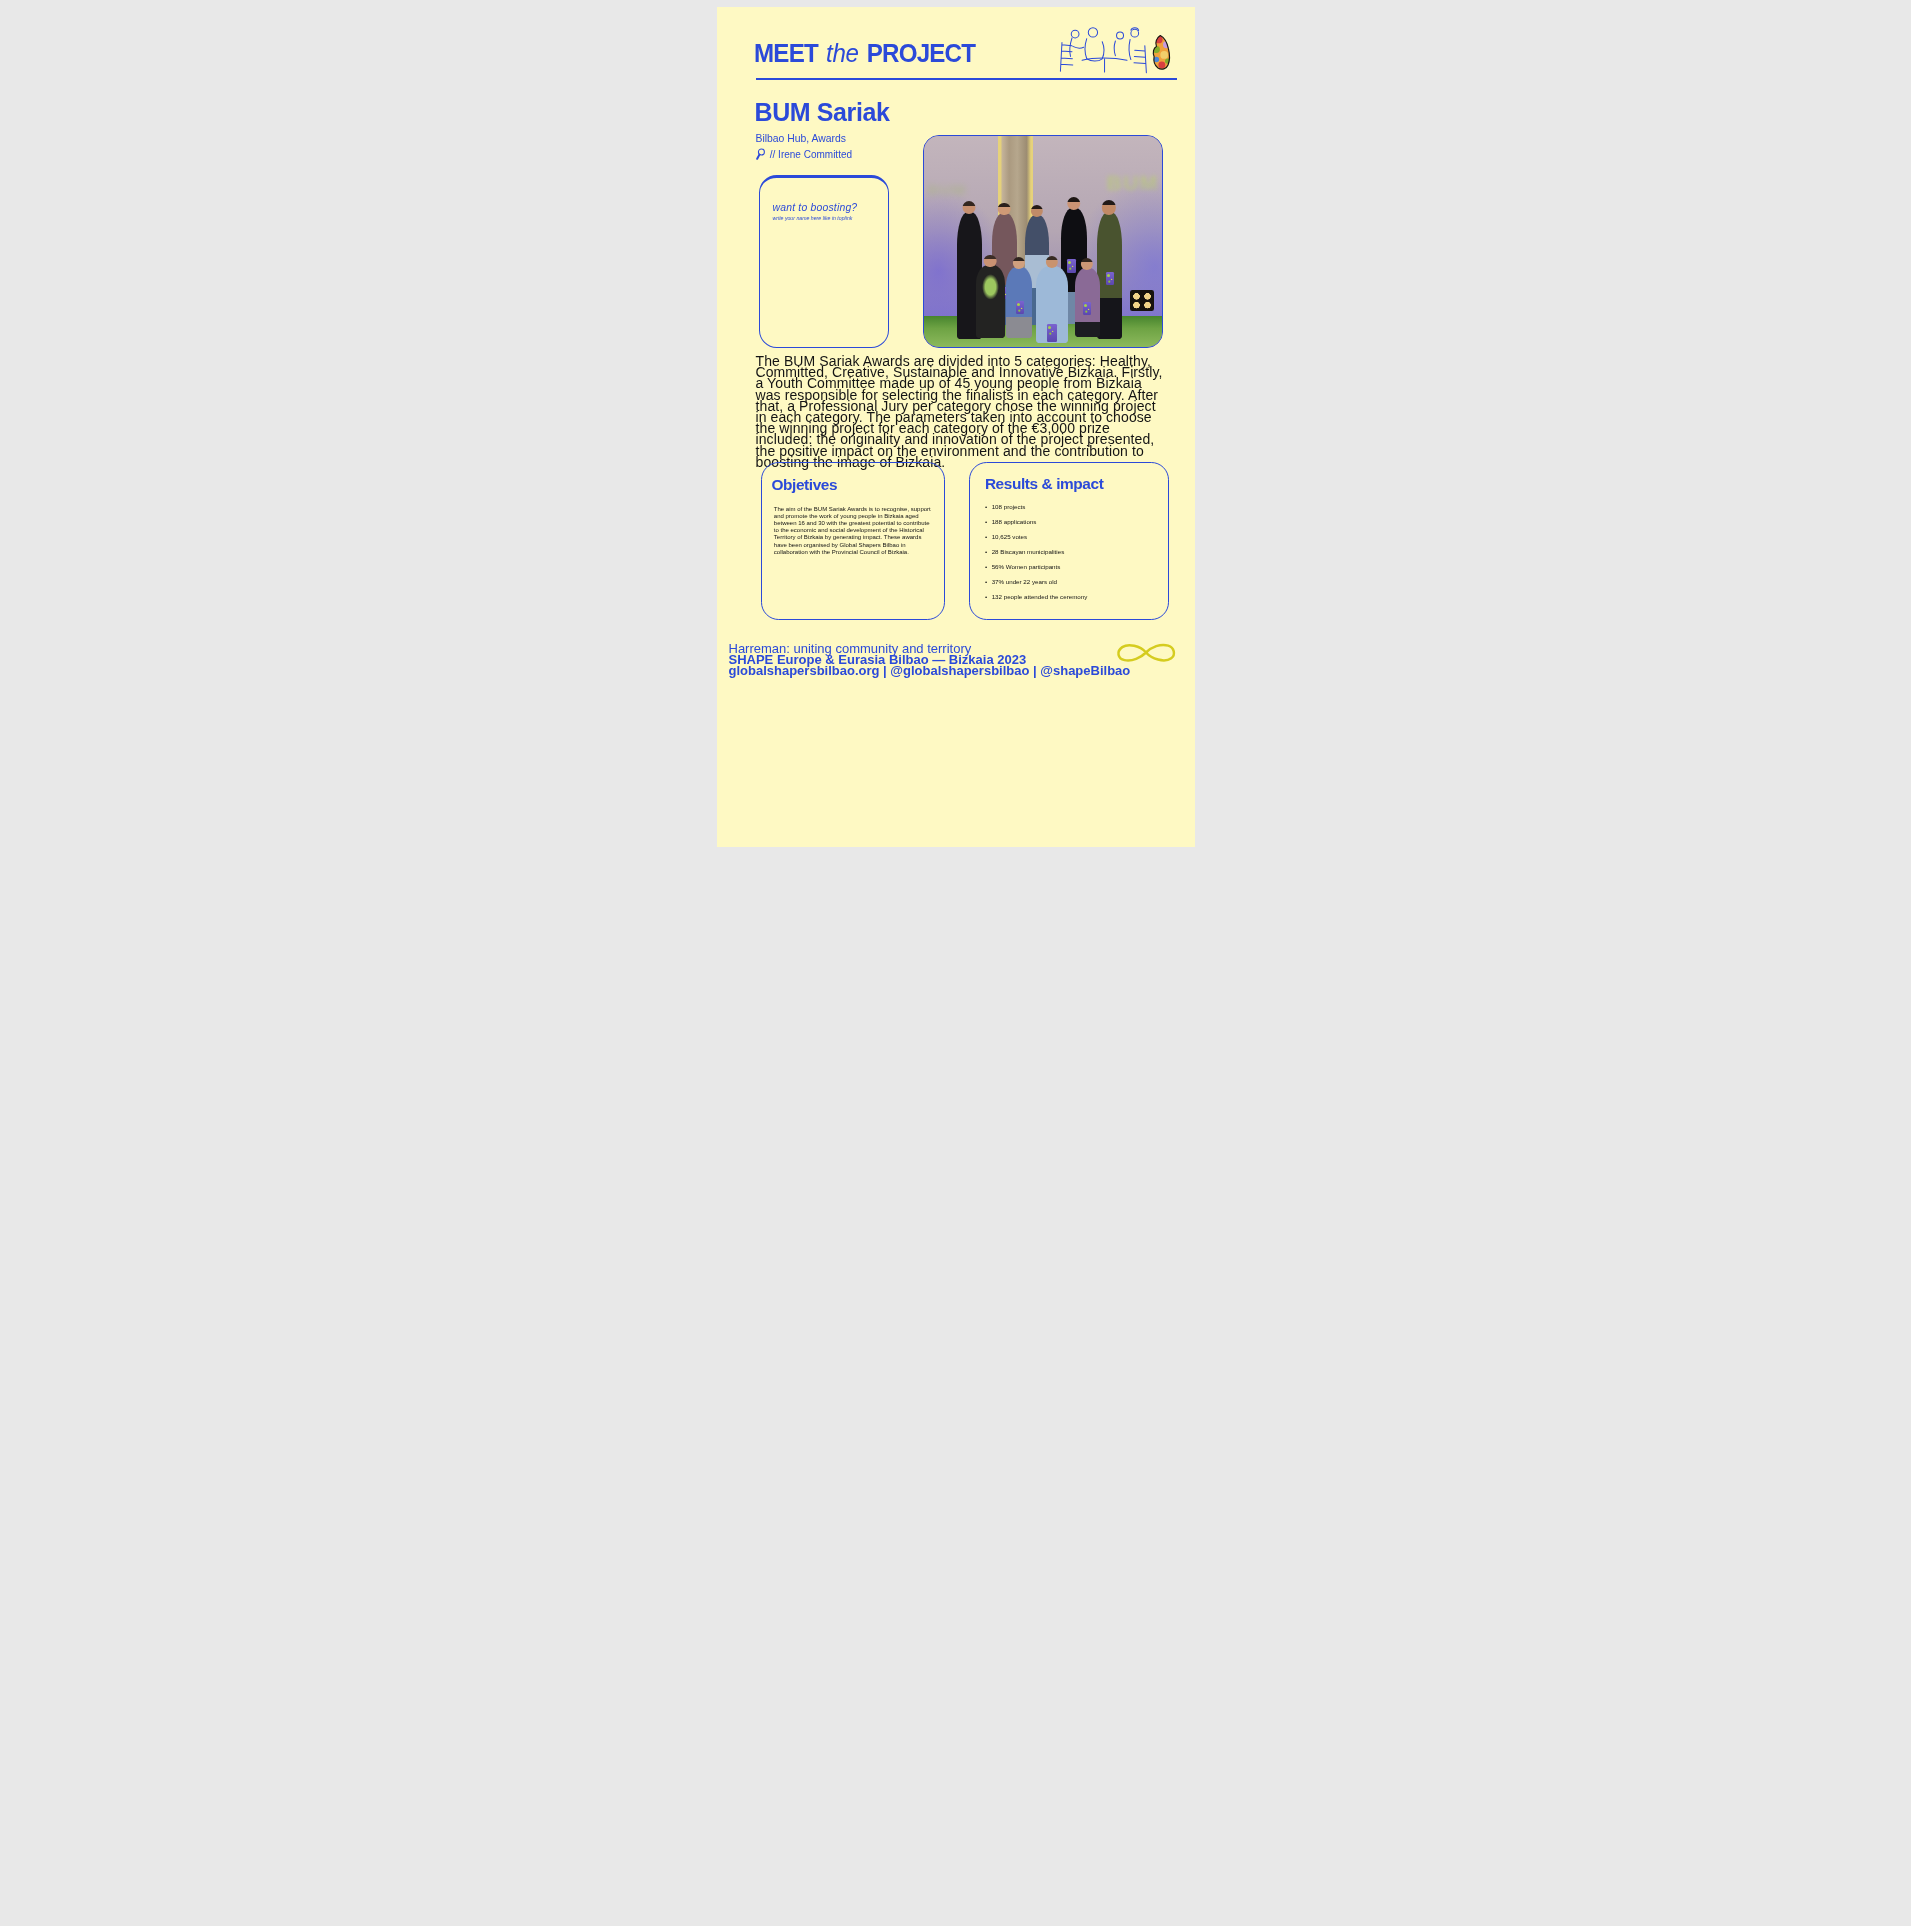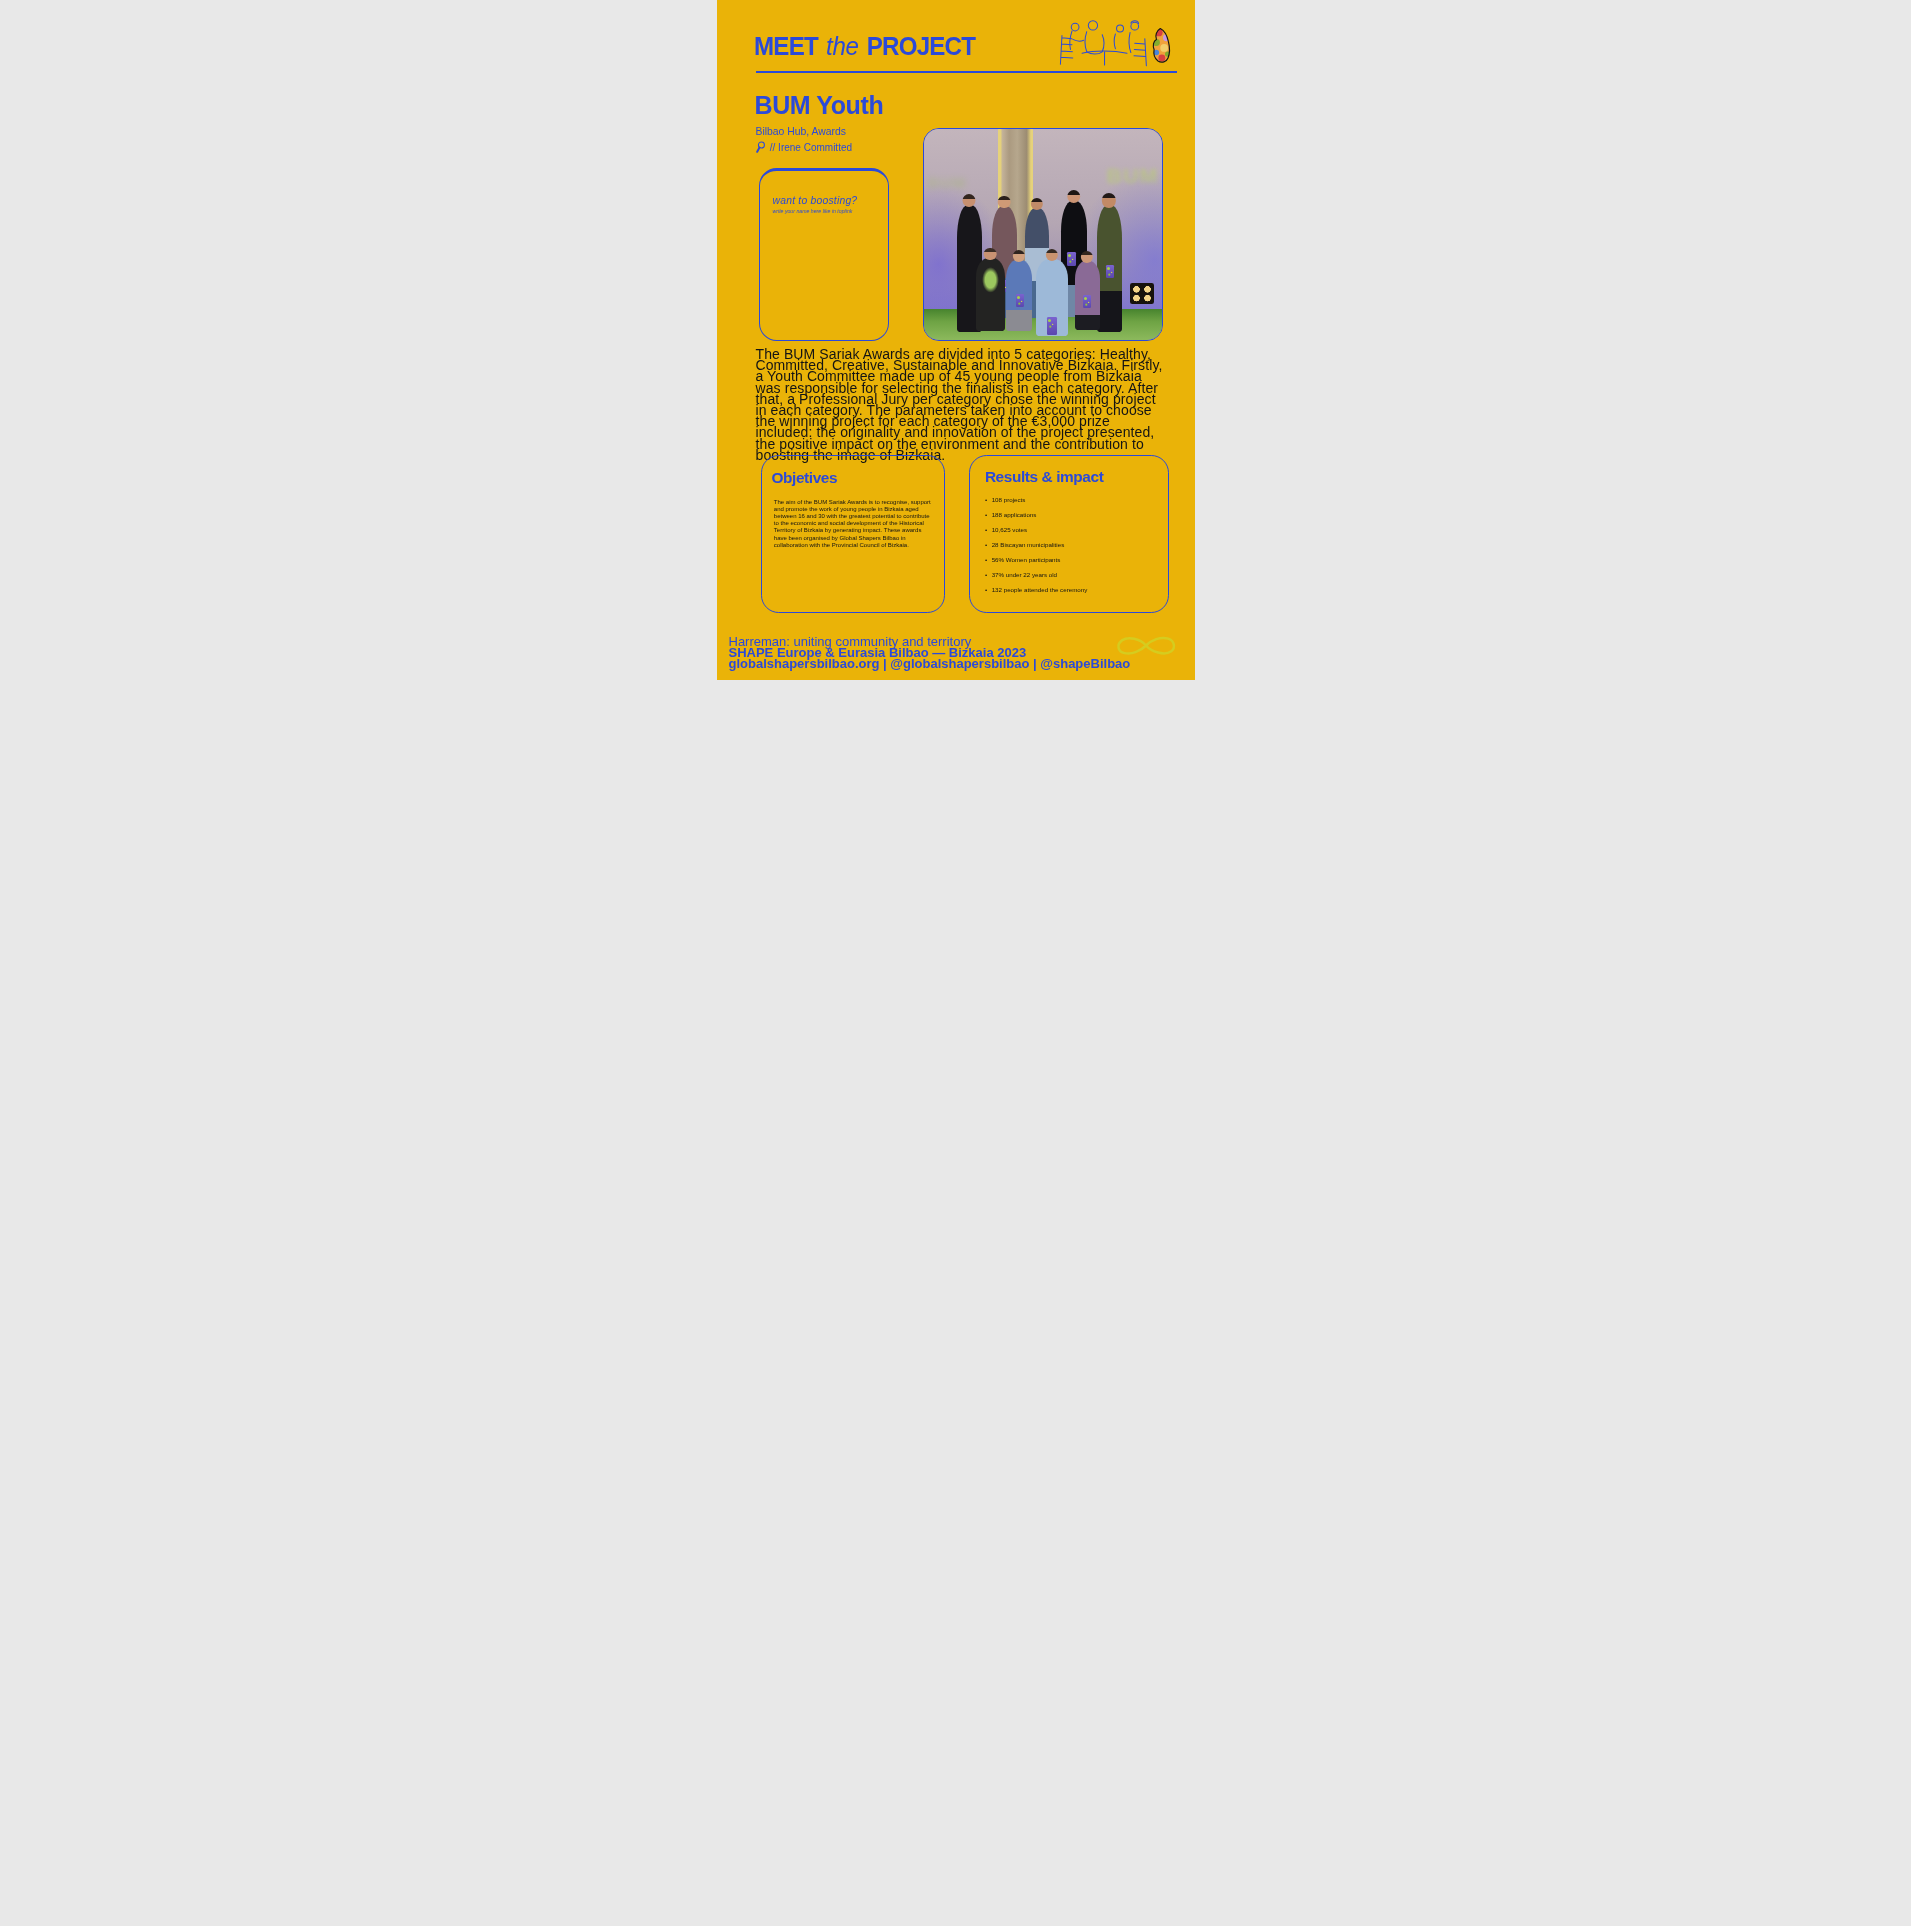--- a/index.html
+++ b/index.html
@@ -1,16 +1,16 @@
 <!DOCTYPE html>
 <html style="font-size:6.2px"><head>
 <meta charset="utf-8">
 <style>
   html,body{margin:0;padding:0;background:#e8e8e8;}
-  .page{position:relative;width:478px;height:680px;margin:0 auto;background:#eab308;
+  .page{position:relative;width:478px;height:840px;margin:7px auto;background:#fef9c3;
         font-family:"Liberation Sans", sans-serif;overflow:hidden;}
   .abs{position:absolute;}
 
   
   .h1{left:37px;top:32px;font-size:25.4px;font-weight:700;color:#2b4ad9;
       letter-spacing:-0.8px;white-space:nowrap;transform:scaleX(.95);transform-origin:left top;}
   .h1 em{font-style:italic;font-weight:400;letter-spacing:-0.4px;padding:0 2.3px;}
   .rule{left:39px;top:71px;width:421px;height:1.9px;background:#2b4ad9;}
   .illu{left:338px;top:14.6px;width:120px;height:55px;}
 
@@ -103,21 +103,21 @@
         <circle cx="262" cy="96" r="7" fill="#4b86d8"></circle>
         <circle cx="276" cy="110" r="9" fill="#d84040"></circle>
         <circle cx="291" cy="100" r="7" fill="#83ad2e"></circle>
       </g>
       <path d="M272,34 C262,40 258,52 262,62 C254,66 252,78 256,88 C254,100 258,112 266,118 C276,124 288,120 292,110 C298,96 296,80 293,68 C290,54 284,40 272,34 Z" fill="none" stroke="#151515" stroke-width="3" stroke-linejoin="round"></path>
     </g>
   </svg>
 
   <div class="abs rule"></div>
 
-  <div class="abs h2">BUM Youth</div>
+  <div class="abs h2">BUM Sariak</div>
   <div class="abs sub">Bilbao Hub, Awards</div>
   <div class="abs author">
     <svg width="10.4" height="12" viewBox="0 0 26 30">
       <circle cx="13.5" cy="10" r="7.5" fill="none" stroke="#2b4ad9" stroke-width="2.6"></circle>
       <path d="M8.5,16.5 L3,27" stroke="#2b4ad9" stroke-width="5" stroke-linecap="round"></path>
     </svg>
     <span>// Irene Committed</span>
   </div>
 
   <div class="abs connect">

